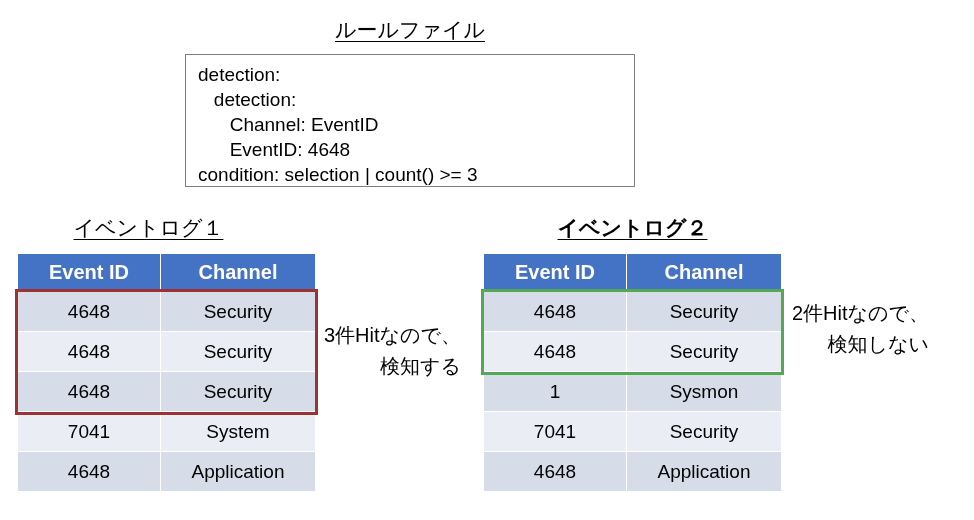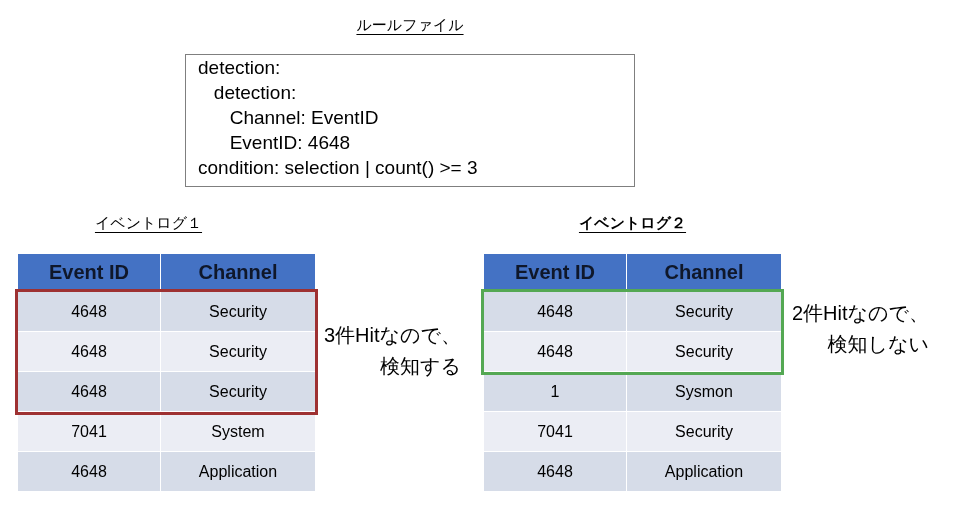--- a/index.html
+++ b/index.html
@@ -1,37 +1,37 @@
 <!DOCTYPE html>
 <html style="--header-bg: #4472c4; --row-odd: #d6dce8; --row-even: #ebedf4; --highlight-red: #9e3132; --highlight-green: #54a853;"><head>
 <meta charset="utf-8">
 <style>
   html,body{margin:0;padding:0;background:#fff;}
   body{font-family:"Liberation Sans","DejaVu Sans",sans-serif;color:#000;}
   .stage{position:relative;width:974px;height:520px;background:#fff;overflow:hidden;}
 
   .section-title{
-    position:absolute;font-size:15px;text-align:center;
+    position:absolute;font-size:21px;text-align:center;
     text-decoration:underline;text-underline-offset:4px;text-decoration-thickness:1px;
   }
 
   .rule-box{
     position:absolute;left:185px;top:54px;width:450px;height:133px;
     border:1px solid #7f7f7f;background:#fff;box-sizing:border-box;
-    padding:0 10px 0 12px;
+    padding:7px 10px 0 12px;
   }
   .code-line{font-size:19px;line-height:25px;white-space:pre;}
 
   .etable{position:absolute;width:297px;}
   .thead,.trow{display:grid;grid-template-columns:142px 154px;gap:1px;margin-bottom:1px;}
   .th{
-    background:var(--header-bg,#4472c4);color:#0f172a;font-weight:bold;
+    background:var(--header-bg,#4472c4);color:#ffffff;font-weight:bold;
     height:37px;display:flex;align-items:center;justify-content:center;font-size:20px;
   }
-  .td{height:39px;display:flex;align-items:center;justify-content:center;font-size:16px;}
+  .td{height:39px;display:flex;align-items:center;justify-content:center;font-size:19px;}
   .trow.odd .td{background:var(--row-odd,#d6dce8);}
   .trow.even .td{background:var(--row-even,#ebedf4);}
 
   .hl-box{position:absolute;box-sizing:border-box;pointer-events:none;}
   .hl-red{border:3px solid var(--highlight-red,#9e3132);}
   .hl-green{border:3px solid var(--highlight-green,#54a853);}
 
   .annotation{position:absolute;font-size:20px;line-height:31px;text-align:right;}
 </style>
 </head>

